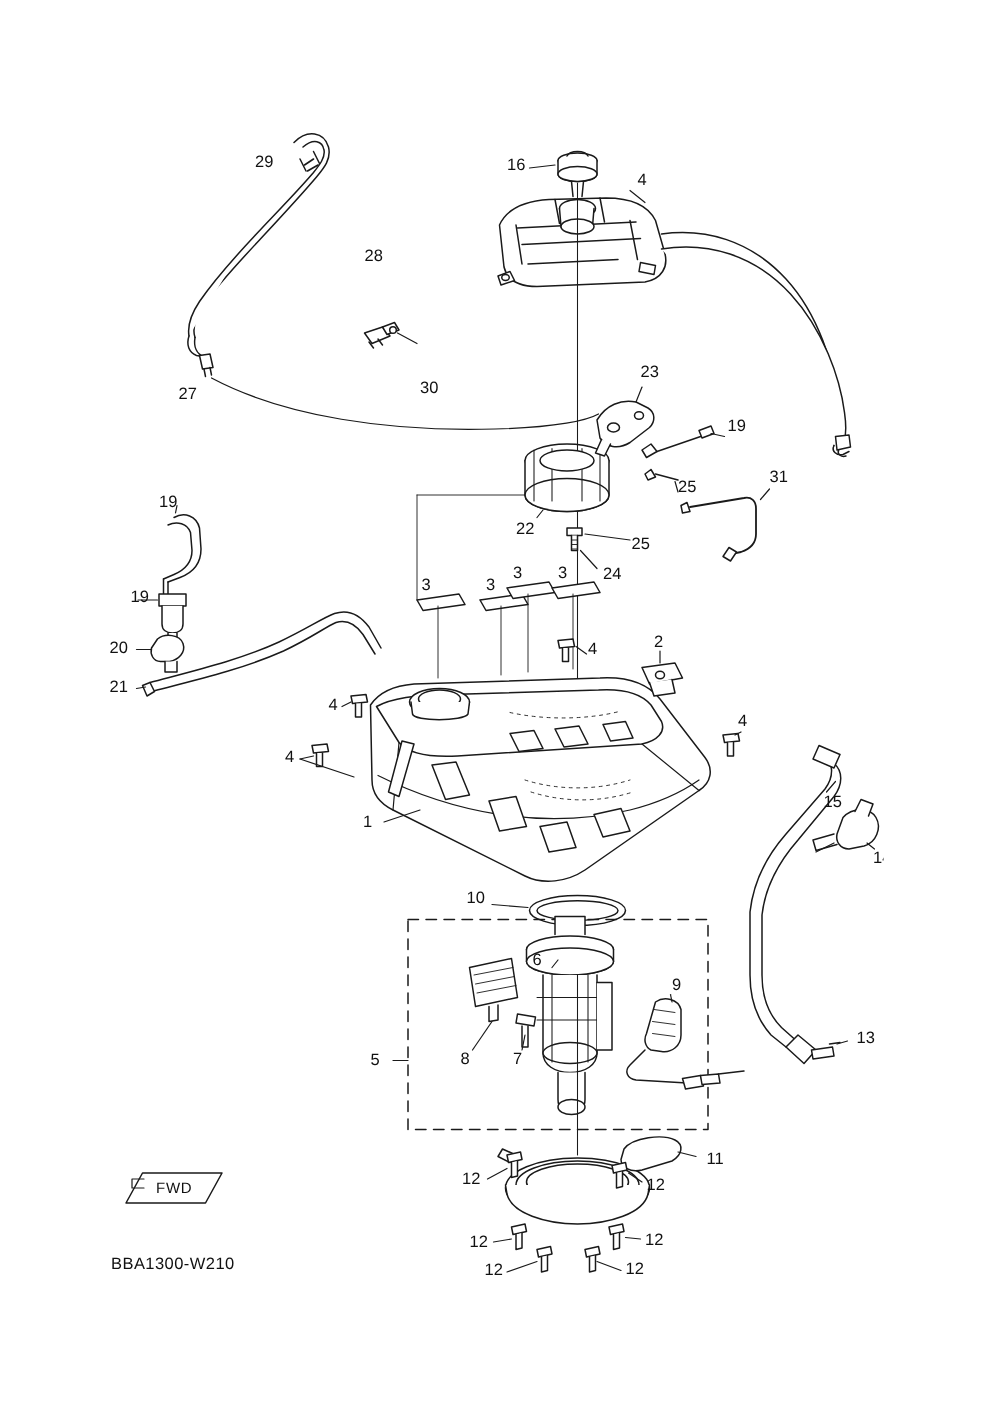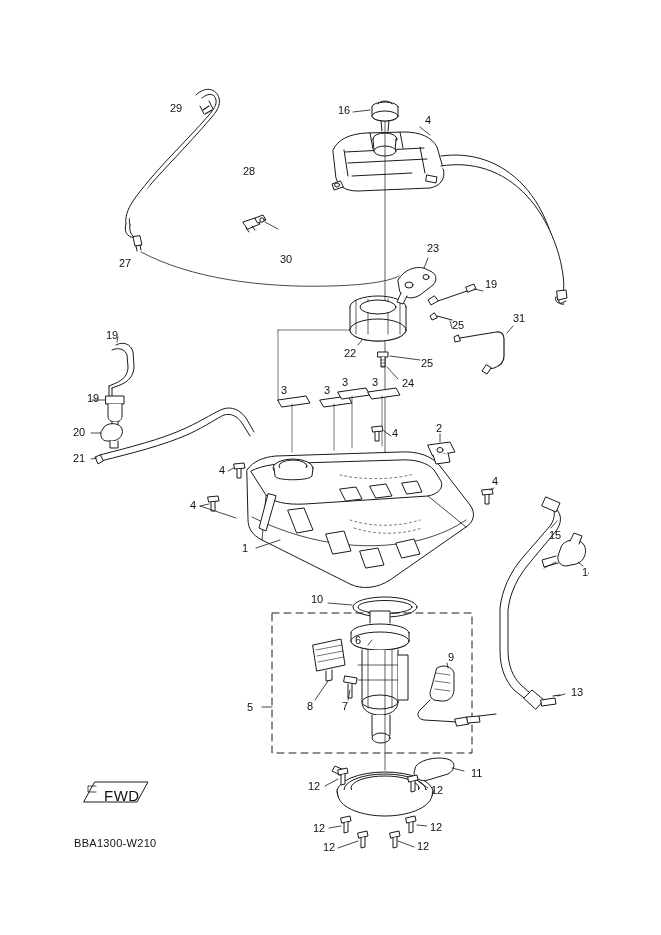--- a/index.html
+++ b/index.html
@@ -36,21 +36,21 @@
     position: absolute;
     font-family: "Liberation Sans", sans-serif;
     font-size: 11px;
     color: #111111;
     letter-spacing: 0.3px;
     white-space: nowrap;
   }
   .fwd-label {
     position: absolute;
     font-family: "Liberation Sans", sans-serif;
-    font-size: 15px;
+    font-size: 10px;
     color: #111111;
     letter-spacing: 0.5px;
   }
 </style>
 </head>
 <body>
 
 <div id="page">
 
   <svg id="diagram-svg" viewBox="0 0 661 935" xmlns="http://www.w3.org/2000/svg">

